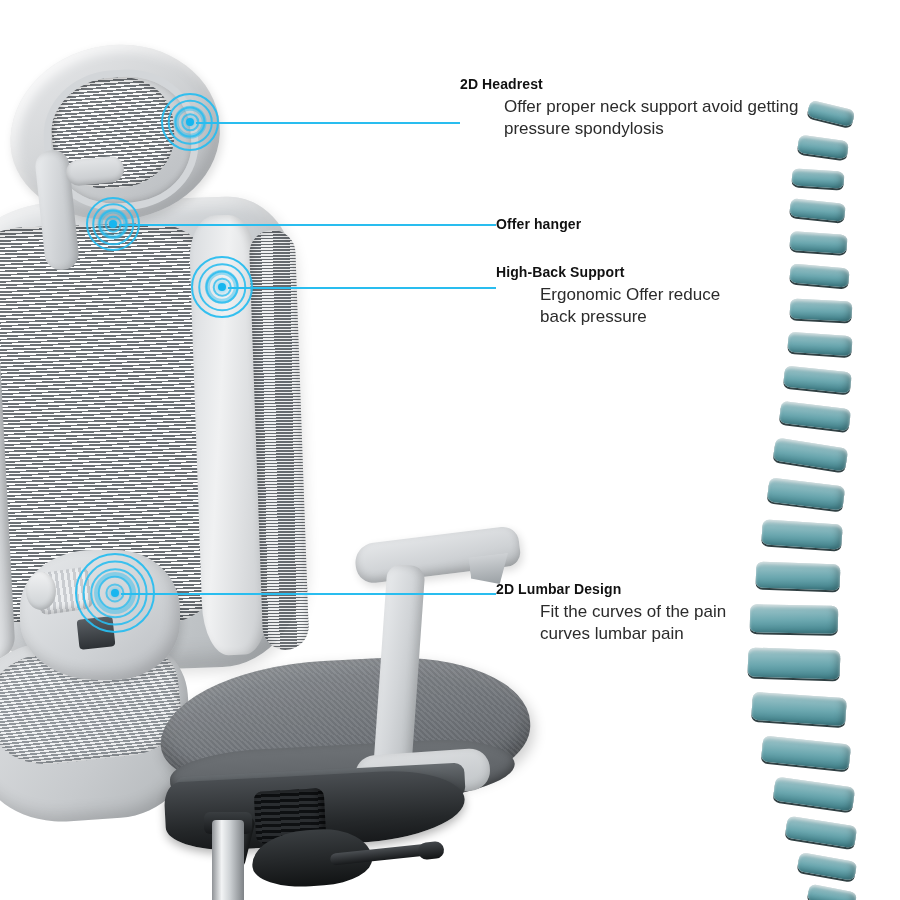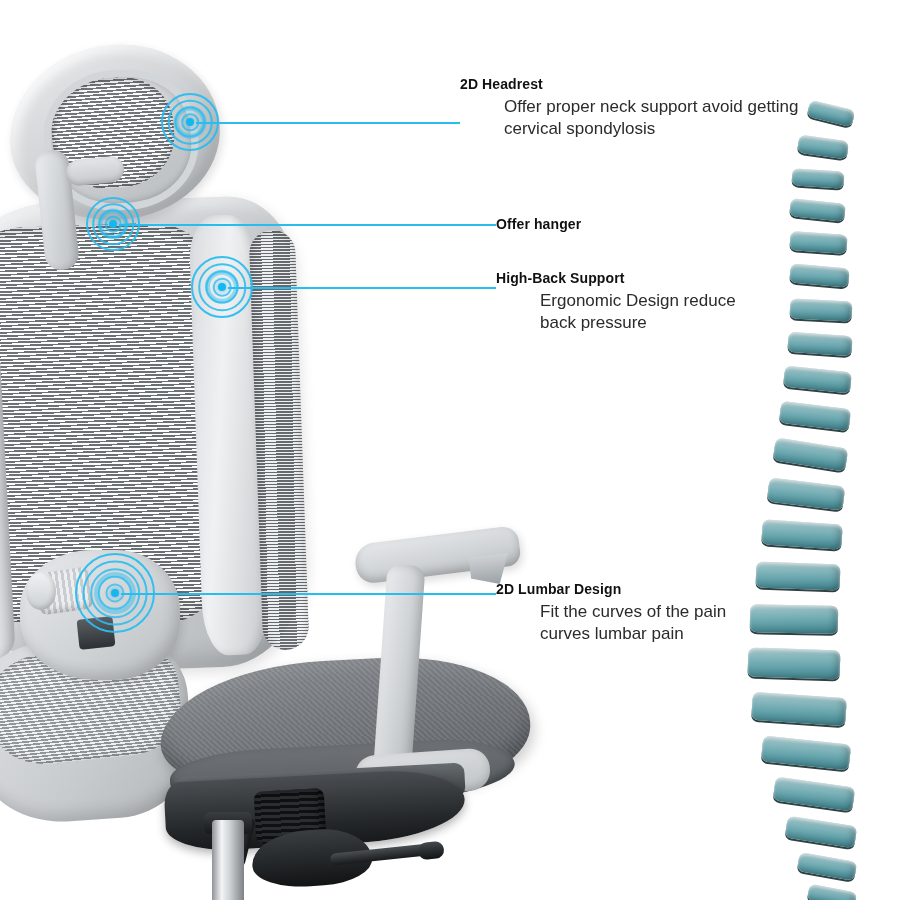--- a/index.html
+++ b/index.html
@@ -255,30 +255,30 @@
       <div class="ring" style="width: 45.6px; height: 45.6px; border-width: 2px; opacity: 0.83; border-color: rgb(41, 189, 239);"></div>
       <div class="ring" style="width: 30.4px; height: 30.4px; border-width: 2px; opacity: 0.77; border-color: rgb(41, 189, 239);"></div>
       <div class="ring" style="width: 15.2px; height: 15.2px; border-width: 2px; opacity: 0.71; border-color: rgb(41, 189, 239);"></div>
       <div class="ring" style="width: 31.92px; height: 31.92px; border-width: 5px; border-color: rgba(41, 189, 239, 0.45);"></div>
       <div class="dot"></div>
     </div>
 
   <div class="callout" style="left: 460px; top: 72px;">
     <div class="c-title">2D Headrest</div>
     <div class="c-body">Offer proper neck support avoid getting</div>
-    <div class="c-body">cervical spondylosis</div>
+    <div class="c-body">pressure spondylosis</div>
   </div>
 
   <div class="callout" style="left: 496px; top: 212px;">
     <div class="c-title">Offer hanger</div>
   </div>
 
-  <div class="callout" style="left: 496px; top: 266px;">
+  <div class="callout" style="left: 496px; top: 260px;">
     <div class="c-title">High-Back Support</div>
-    <div class="c-body">Ergonomic Design reduce</div>
+    <div class="c-body">Ergonomic Offer reduce</div>
     <div class="c-body">back pressure</div>
   </div>
 
   <div class="callout" style="left: 496px; top: 577px;">
     <div class="c-title">2D Lumbar Design</div>
     <div class="c-body">Fit the curves of the pain</div>
     <div class="c-body">curves lumbar pain</div>
   </div>
 
   <div id="spine">

